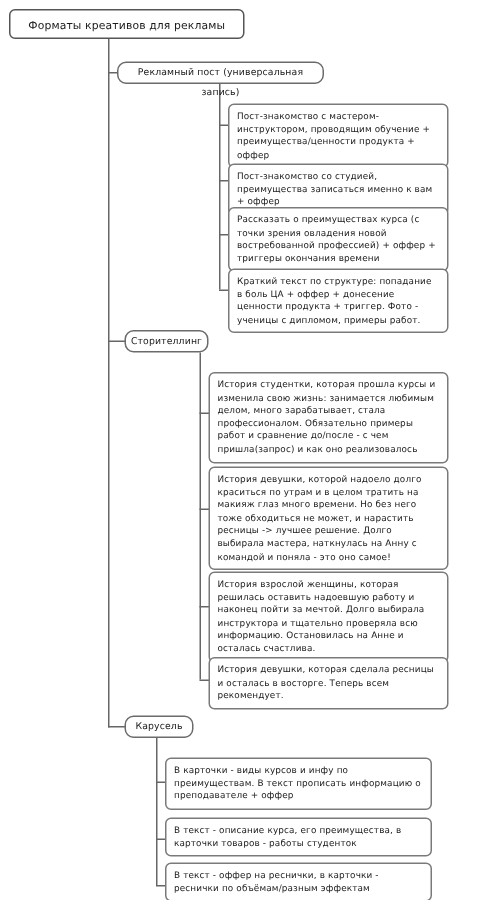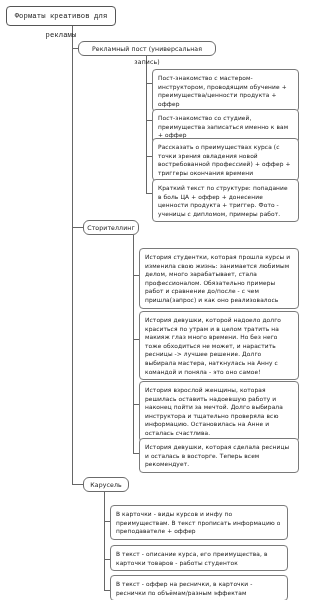--- a/index.html
+++ b/index.html
@@ -18,27 +18,26 @@
     box-sizing:border-box;
     background:#ffffff;
     border:1px solid #6b6b6b;
     border-radius:5px;
     color:#1a1a1a;
     letter-spacing:.1px;
   }
   .node .txt{display:block;}
 
   .root{
-    left:6px;top:6px;width:110px;height:20px;
+    left:6px;top:6px;width:157px;height:20px;
     border-radius:4px;
     font-size:7.2px;
     line-height:19px;
     text-align:center;
     border-color:#555;
-    font-family:Liberation Mono, monospace;
   }
 
   .lvl1{
     font-size:6.2px;
     line-height:13px;
     text-align:center;
     height:15px;
     border-radius:6px;
   }
   .n-ad{left:78px;top:41px;width:138px;}

